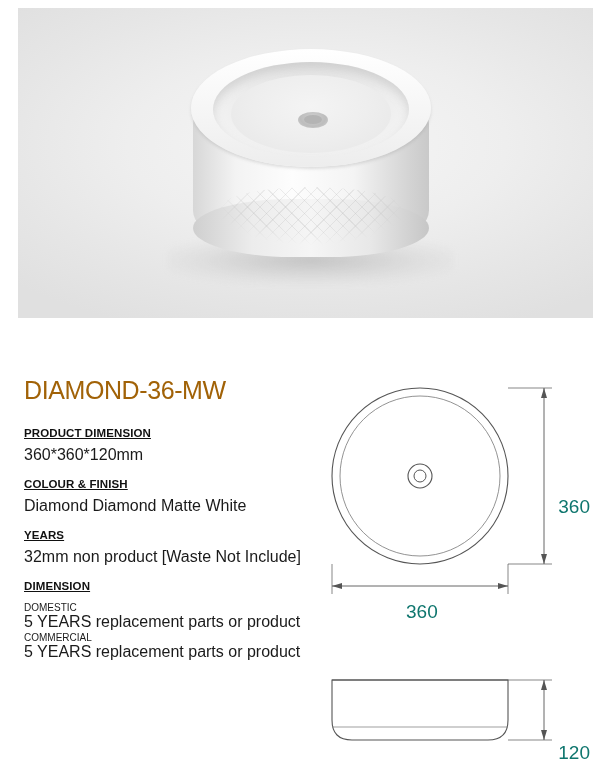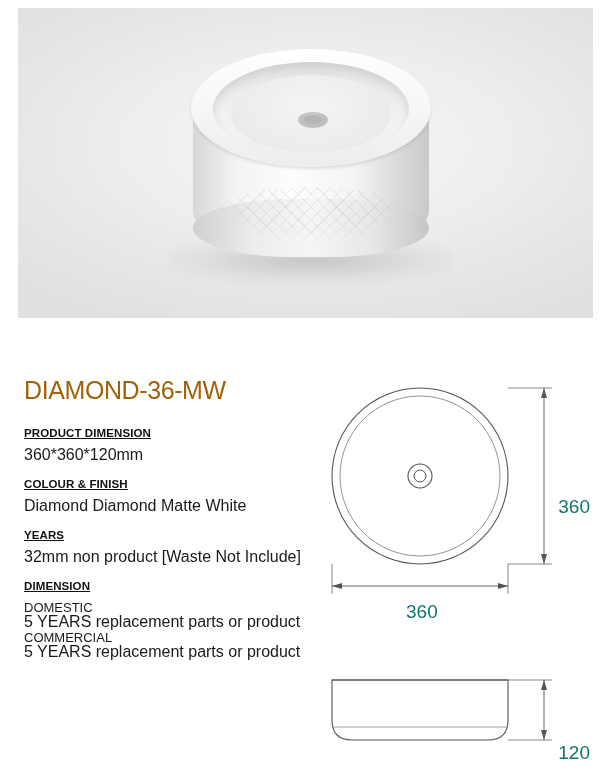--- a/index.html
+++ b/index.html
@@ -164,21 +164,21 @@
     font-size: 16px;
     color: #1a1a1a;
     line-height: 14px;
   }
   .warranty-block {
     font-size: 10.5px;
     line-height: 14px;
     margin-bottom: 2px;
   }
   .warranty-head {
-    font-size: 13px;
+    font-size: 10px;
   }
 
   
   .drawings {
     position: absolute;
     left: 320px;
     top: 376px;
     width: 276px;
   }
   .drawing-top {

